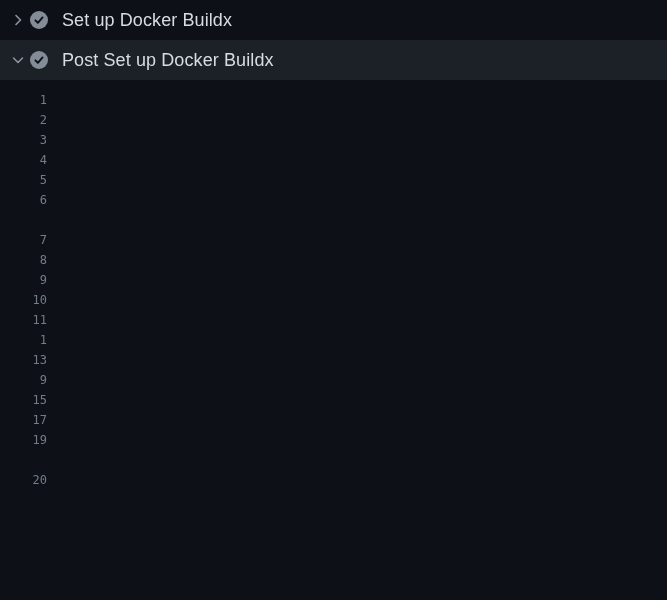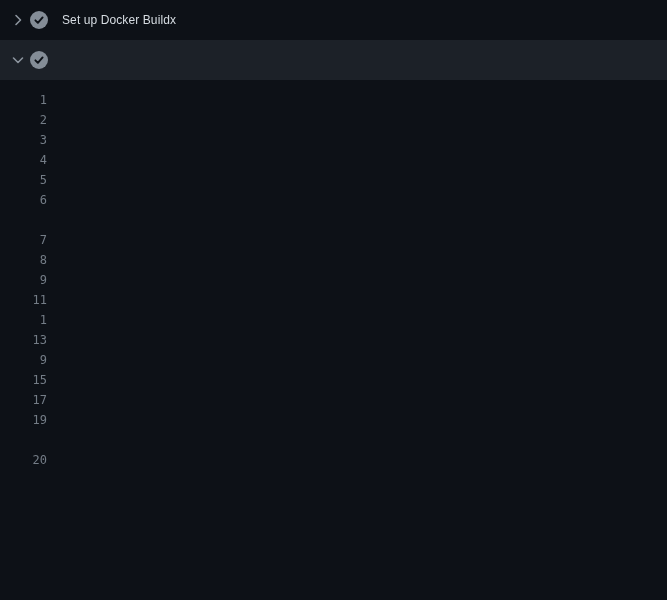--- a/index.html
+++ b/index.html
@@ -30,21 +30,21 @@
   .chev svg{display:block;transition:none;}
   .step-row.expanded .chev svg{transform:rotate(90deg);}
   .check{
     width:18px;height:18px;
     flex:0 0 18px;
     margin-right:14px;
     display:flex;align-items:center;justify-content:center;
   }
   .step-label{
     color:#d6dce2;
-    font-size:12px;
+    font-size:18px;
     letter-spacing:.1px;
   }
   
   .log{
     padding-top:10px;
     font-family:"DejaVu Sans Mono","Liberation Mono",monospace;
     font-size:12px;
     line-height:20px;
     color:#a2abb5;
   }
@@ -88,20 +88,21 @@
       <svg width="16" height="16" viewBox="0 0 16 16">
         <path d="M6 3.5 L10.5 8 L6 12.5" fill="none" stroke="#8b949e" stroke-width="1.6" stroke-linecap="round" stroke-linejoin="round"></path>
       </svg>
     </span>
     <span class="check">
       <svg width="18" height="18" viewBox="0 0 16 16">
         <circle cx="8" cy="8" r="8" fill="#848d97"></circle>
         <path d="M4.8 8.3 L7 10.5 L11.2 5.7" fill="none" stroke="#0d1117" stroke-width="1.7" stroke-linecap="round" stroke-linejoin="round"></path>
       </svg>
     </span>
+    <span class="step-label">Post Set up Docker Buildx</span>
   </div>
     </div>
 
   <div class="log">
       <div class="log-row row-command">
     <span class="line-num">1</span>
     
   </div>
       <div class="log-row row-group">
     <span class="line-num">2</span>
@@ -133,20 +134,24 @@
   </div>
       <div class="log-row row-log">
     <span class="line-num">8</span>
     
   </div>
       <div class="log-row row-log">
     <span class="line-num">9</span>
     
   </div>
       <div class="log-row row-log">
+    <span class="line-num">10</span>
+    
+  </div>
+      <div class="log-row row-log">
     <span class="line-num">11</span>
     
   </div>
       <div class="log-row row-log">
     <span class="line-num">1</span>
     
   </div>
       <div class="log-row row-log">
     <span class="line-num">13</span>
     

